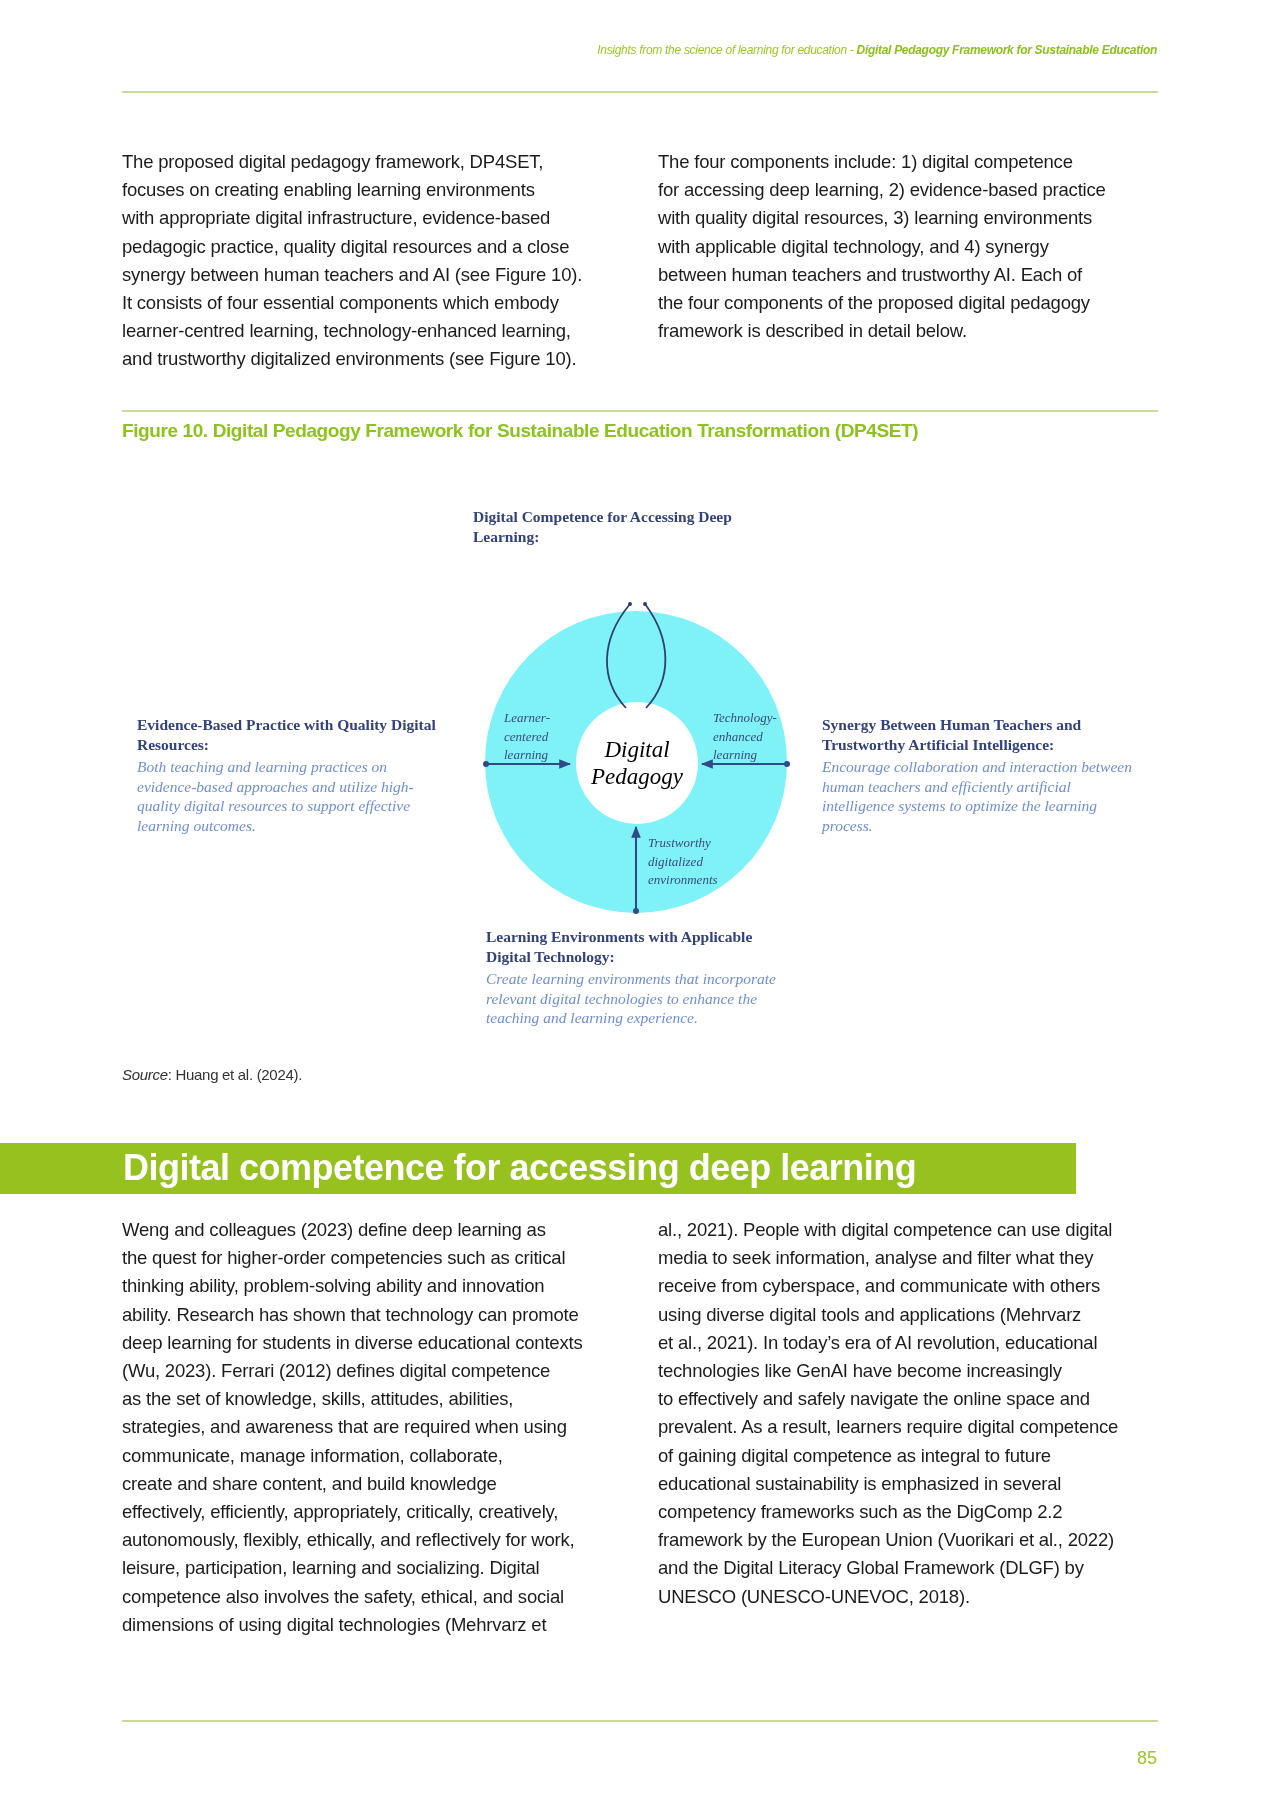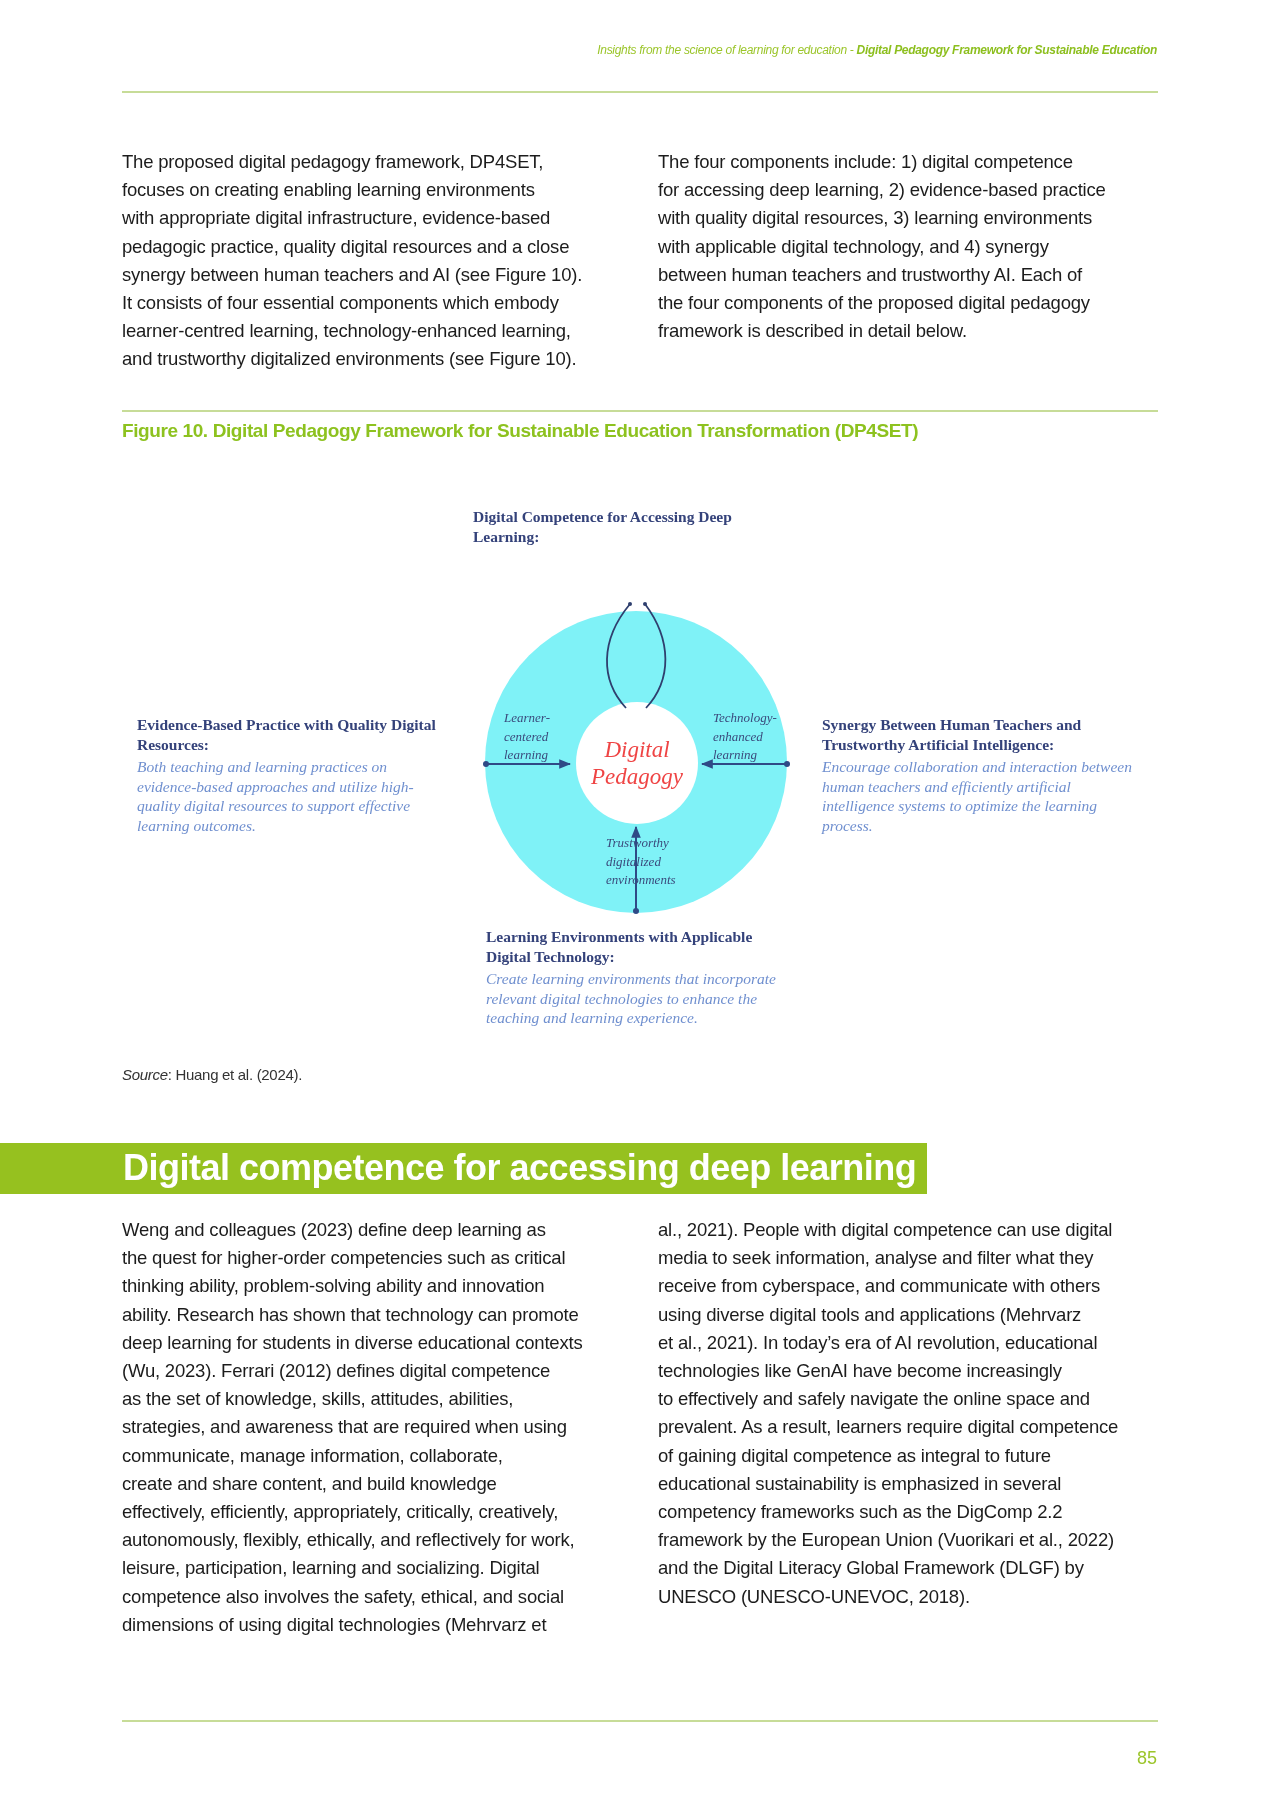--- a/index.html
+++ b/index.html
@@ -8,24 +8,24 @@
   .abs { position:absolute; }
   .header { right:123px; top:43px; font-size:12px; color:#9bc52a; white-space:nowrap; letter-spacing:-0.3px;font-style:italic; }
   .header b { font-weight:bold; color:#8dbf1f; }
   .rule { position:absolute; left:122px; width:1036px; height:2px; background:#c7dc98; }
   .body-col { position:absolute; width:520px; font-size:18.5px; line-height:28.2px; color:#1c1c1c; letter-spacing:-0.2px; }
   .body-col div { white-space:nowrap; }
   .fig-caption { left:122px; top:420px; font-size:19px; font-weight:bold; color:#8dc21f; white-space:nowrap; letter-spacing:-0.4px; }
   .diag-title { font-family:"Liberation Serif", serif; font-weight:bold; color:#34427a; font-size:15.5px; line-height:19.5px; white-space:nowrap; }
   .diag-desc { font-family:"Liberation Serif", serif; font-style:italic; color:#6f8fcf; font-size:15.5px; line-height:19.6px; white-space:nowrap; margin-top:3px; }
   .ring-label { font-family:"Liberation Serif", serif; font-style:italic; color:#3a4a7c; font-size:13px; line-height:18.6px; white-space:nowrap; }
-  .center-label { font-family:"Liberation Serif", serif; font-style:italic; color:#ef4444; font-size:23px; line-height:27px; text-align:center; width:140px; }
+  .center-label { font-family:"Liberation Serif", serif; font-style:italic; color:#000000; font-size:23px; line-height:27px; text-align:center; width:140px; }
   .source { left:122px; top:1066px; font-size:15px; color:#333; white-space:nowrap; letter-spacing:-0.3px; }
   .source i { font-style:italic; }
-  .banner { left:0; top:1143px; width:927px; height:51px; background:#96c11f; }
+  .banner { left:0; top:1143px; width:1076px; height:51px; background:#96c11f; }
   .banner-text { position:absolute; left:123px; top:4px; font-size:36px; font-weight:bold; color:#ffffff; white-space:nowrap; letter-spacing:-0.5px; }
   .pagenum { left:1137px; top:1748px; font-size:18px; color:#9bc52a; }
 </style>
 </head>
 <body>
 
 <div class="abs header">
   <span>Insights from the science of learning for education - </span><b>Digital Pedagogy Framework for Sustainable Education</b>
 </div>
 <div class="rule" style="top:91px;"></div>
@@ -85,21 +85,21 @@
 <div class="abs ring-label" style="left:504px; top:709px;">
   <div>Learner-</div>
   <div>centered</div>
   <div>learning</div>
 </div>
 <div class="abs ring-label" style="left:713px; top:709px;">
   <div>Technology-</div>
   <div>enhanced</div>
   <div>learning</div>
 </div>
-<div class="abs ring-label" style="left:606px; top:834px;">
+<div class="abs ring-label" style="left:648px; top:834px;">
   <div>Trustworthy</div>
   <div>digitalized</div>
   <div>environments</div>
 </div>
 
 <div class="abs" style="left:473px; top:507px;">
   <div class="diag-title">
     <div>Digital Competence for Accessing Deep</div>
     <div>Learning:</div>
   </div>

